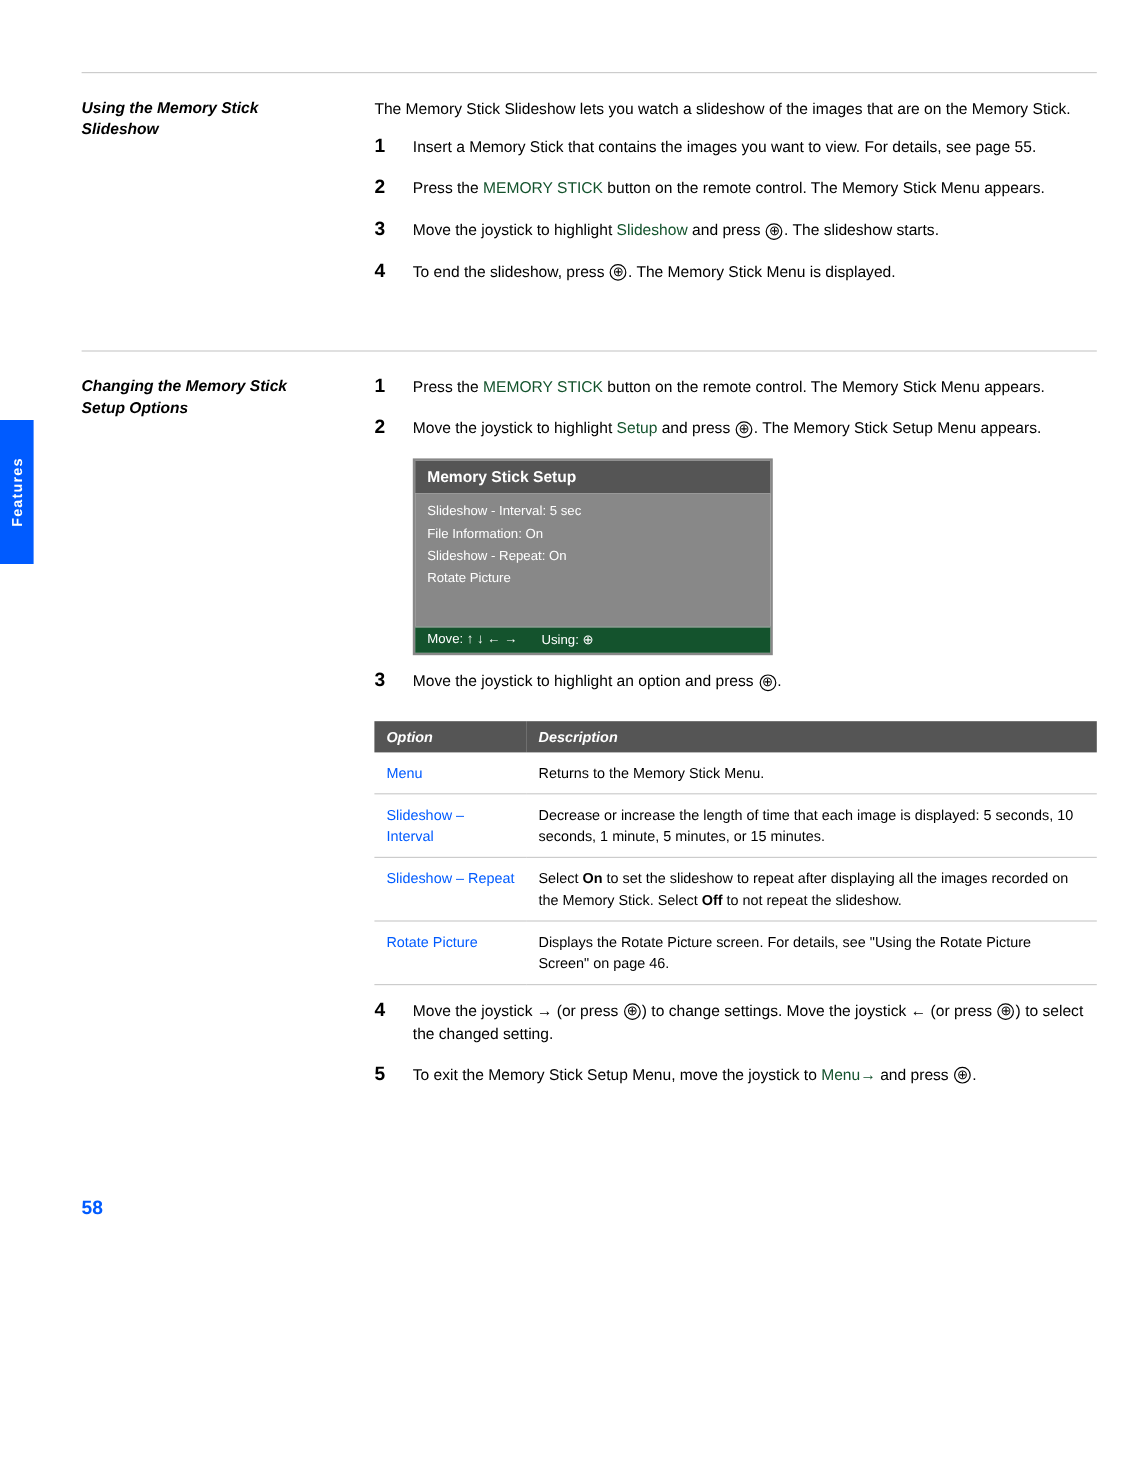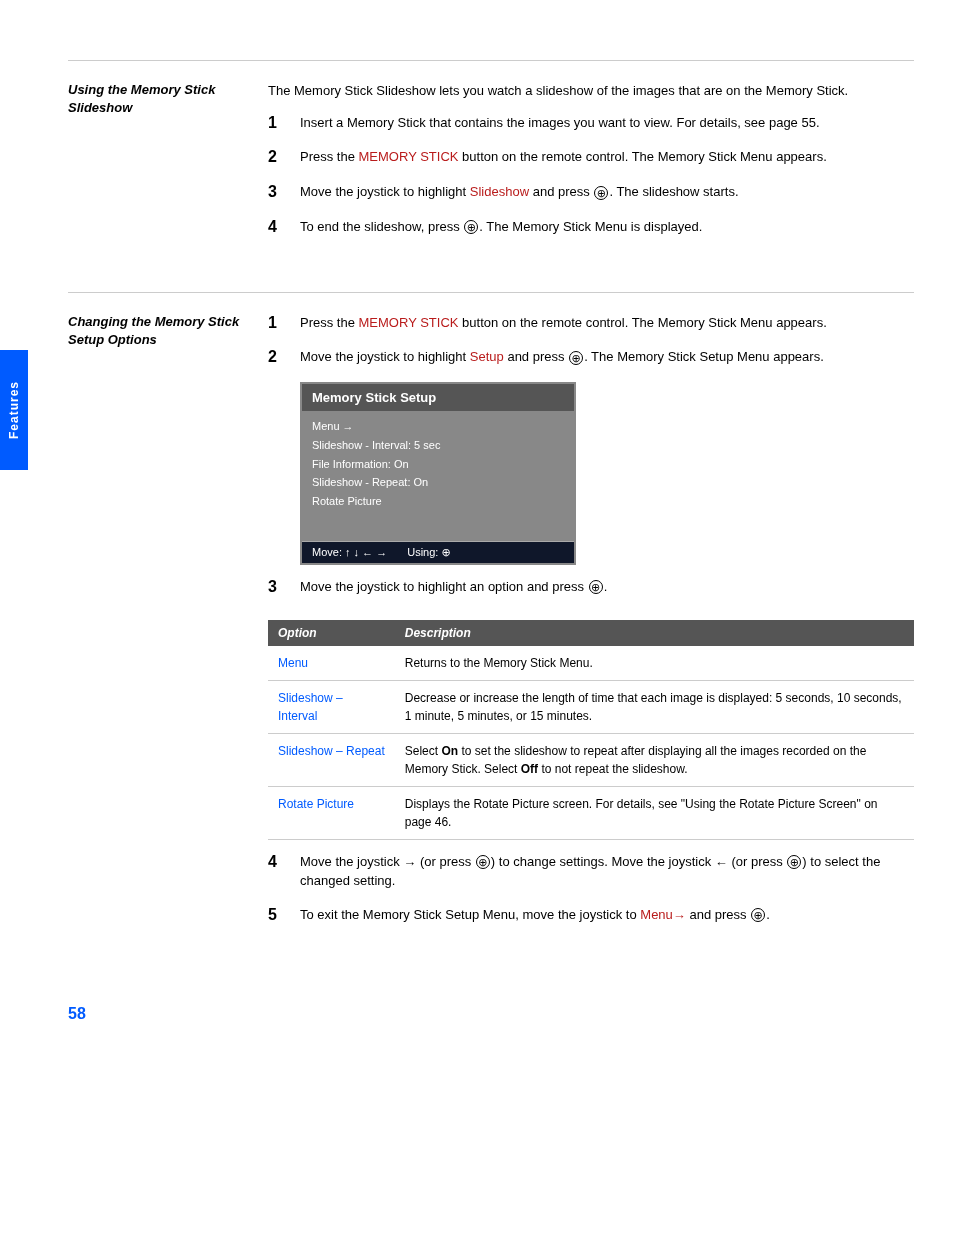--- a/index.html
+++ b/index.html
@@ -54,20 +54,21 @@
       gap: 0;
     }
 
     
     .section {
       display: flex;
       flex-direction: row;
       margin-bottom: 40px;
       border-top: 1px solid #ccc;
       padding-top: 20px;
+      gap: 44px;
     }
 
     .section-title {
       width: 200px;
       min-width: 200px;
       padding-right: 20px;
       font-size: 13px;
       font-weight: bold;
       font-style: italic;
       color: #000;
@@ -101,29 +102,29 @@
       min-width: 24px;
       margin-right: 8px;
       line-height: 1.3;
     }
 
     ol li p {
       line-height: 1.5;
     }
 
     .link-cyan {
-      color: #b91c1c;
+      color: #14532d;
       text-decoration: none;
     }
 
     
     .menu-box {
       border: 2px solid #888;
       background: #fff;
-      width: 276px;
+      width: 300px;
       margin: 12px 0 12px 32px;
     }
 
     .menu-box-header {
       background: #555;
       color: #fff;
       font-weight: bold;
       font-size: 13px;
       padding: 6px 10px;
     }
@@ -133,21 +134,21 @@
       padding: 6px 10px 10px 10px;
     }
 
     .menu-box-body .menu-item {
       color: #fff;
       font-size: 11px;
       line-height: 1.7;
     }
 
     .menu-box-footer {
-      background: #0f172a;
+      background: #14532d;
       border-top: 1px solid #aaa;
       padding: 4px 10px;
       display: flex;
       gap: 20px;
     }
 
     .menu-box-footer span {
       color: #fff;
       font-size: 11px;
     }
@@ -188,21 +189,21 @@
       color: #005bff;
       white-space: nowrap;
       width: 120px;
     }
 
     
     .page-number {
       font-size: 16px;
       font-weight: bold;
       color: #005bff;
-      margin-top: 26px;
+      margin-top: 38px;
     }
 
     
     .circle-plus {
       display: inline-block;
       width: 14px;
       height: 14px;
       border: 1.5px solid #000;
       border-radius: 50%;
       text-align: center;
@@ -256,21 +257,20 @@
             <p>Press the <span class="link-cyan">MEMORY STICK</span> button on the remote control. The Memory Stick Menu appears.</p>
           </li>
           <li>
             <p>Move the joystick to highlight <span class="link-cyan">Setup</span> and press <span class="circle-plus">⊕</span>. The Memory Stick Setup Menu appears.</p>
           </li>
         </ol>
 
         <div class="menu-box">
           <div class="menu-box-header">Memory Stick Setup</div>
           <div class="menu-box-body">
-            <div class="menu-item">Menu →</div>
             <div class="menu-item">Slideshow - Interval: 5 sec</div>
             <div class="menu-item">File Information: On</div>
             <div class="menu-item">Slideshow - Repeat: On</div>
             <div class="menu-item">Rotate Picture</div>
             <div style="height:20px;"></div>
           </div>
           <div class="menu-box-footer">
             <span>Move: ↑ ↓ ← →</span>
             <span>Using: ⊕</span>
           </div>

